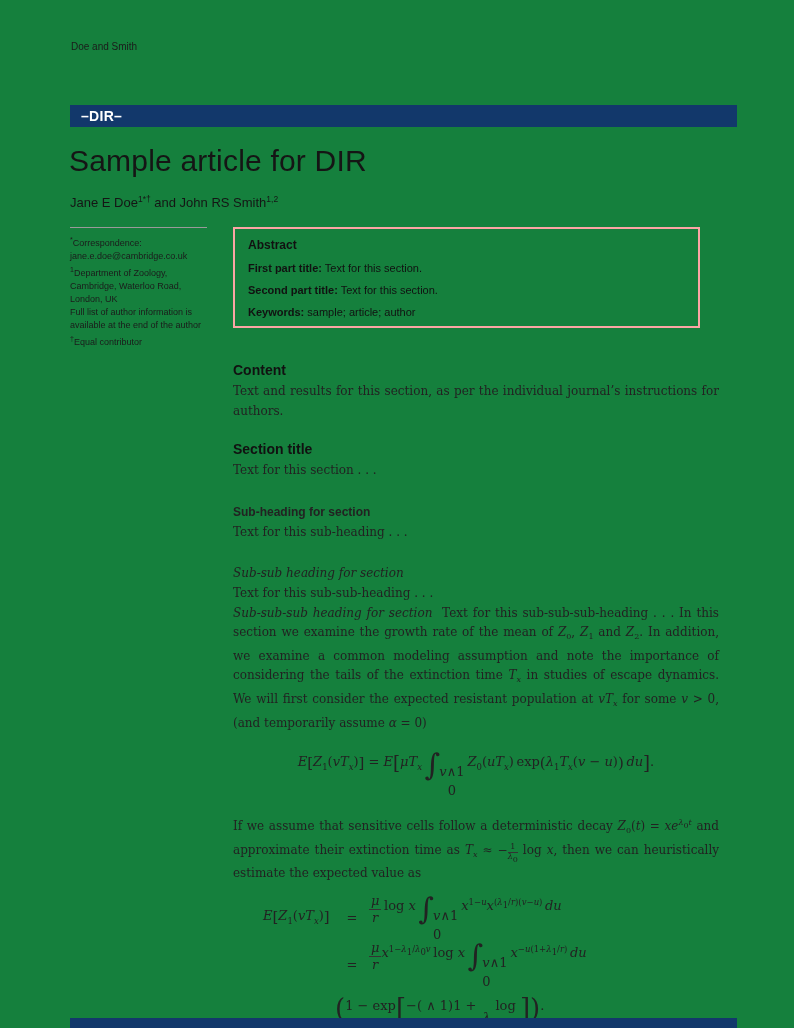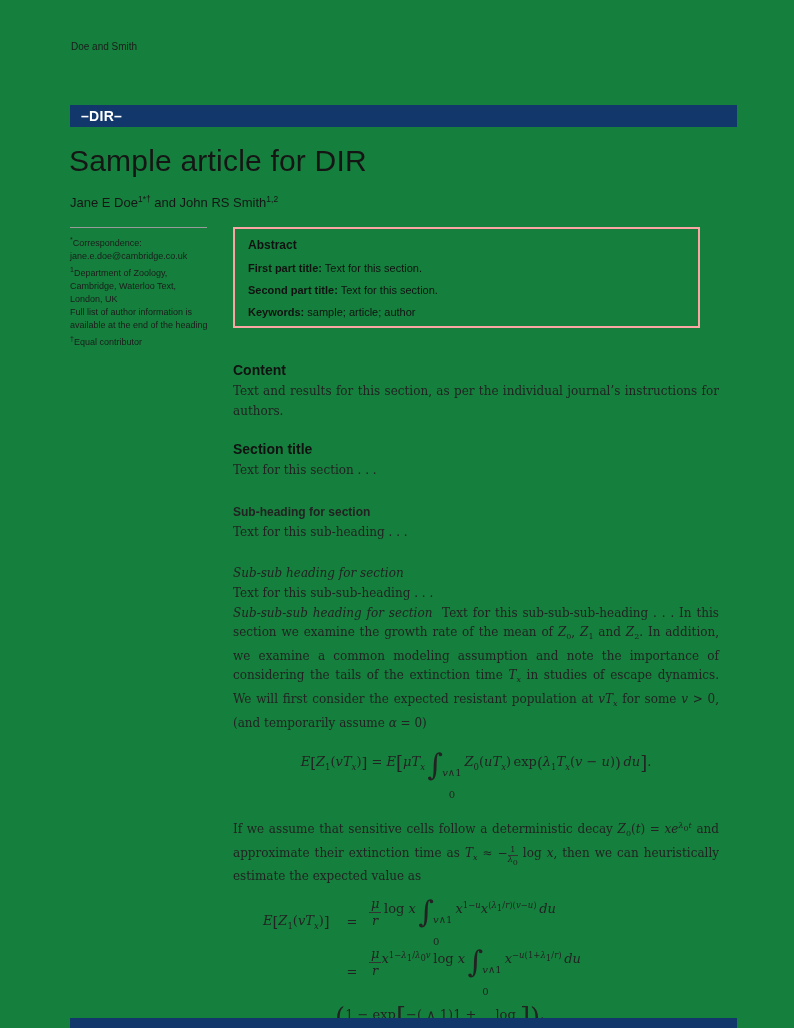--- a/index.html
+++ b/index.html
@@ -46,21 +46,21 @@
   .eq{font-family:"DejaVu Serif",serif;font-size:13px;color:#222;}
   .eq sup{font-size:8.5px;} .eq sub{font-size:8.5px;}
   .eq .frac{display:inline-block;text-align:center;vertical-align:-0.95em;line-height:1.1;}
   .eq .frac .num{display:block;border-bottom:1px solid #333;padding:0 2px 1px;}
   .eq .frac .den{display:block;padding-top:1px;}
   .serif-p .frac.sm{display:inline-block;text-align:center;vertical-align:-5px;line-height:1.05;font-size:8px;}
   .serif-p .frac.sm .num{display:block;border-bottom:1px solid #333;padding:0 1px;}
   .serif-p .frac.sm .den{display:block;}
   .eq .int{font-style:normal;font-size:30px;vertical-align:-9px;line-height:1;}
   .eq .lims{display:inline-flex;flex-direction:column;justify-content:space-between;height:32px;
-            font-size:10px;vertical-align:-10px;line-height:1;margin-left:-1px;margin-right:3px;}
+            font-size:13px;vertical-align:-10px;line-height:1;margin-left:-1px;margin-right:3px;}
   .eq .b0{font-style:normal;font-size:15px;vertical-align:-2px;}
   .eq .b1{font-style:normal;font-size:18px;vertical-align:-3px;}
   .eq .b2{font-style:normal;font-size:26px;vertical-align:-7px;}
   .eq-display{margin-top:16px;margin-bottom:16px;text-align:center;min-height:44px;
               display:flex;align-items:center;justify-content:center;}
   .eqalign{position:relative;margin-top:10px;}
   .eqrow{display:flex;align-items:center;min-height:44px;}
   .eqrow .lhs{width:72px;margin-left:30px;}
   .eqrow .rel{width:34px;text-align:center;}
   .eqrow .rhs{flex:0 0 auto;}
@@ -79,24 +79,24 @@
   </div>
 
   <h1 class="title">Sample article for DIR</h1>
   <div class="authors">Jane E Doe<sup>1*†</sup> and John RS Smith<sup>1,2</sup></div>
 
   <div class="side-rule"></div>
   <div class="sidebar">
     <div class="line"><sup>*</sup>Correspondence:</div>
     <div class="line">jane.e.doe@cambridge.co.uk</div>
     <div class="line"><sup>1</sup>Department of Zoology,</div>
-    <div class="line">Cambridge, Waterloo Text,</div>
+    <div class="line">Cambridge, Waterloo Road,</div>
     <div class="line">London, UK</div>
     <div class="line">Full list of author information is</div>
-    <div class="line">available at the end of the heading</div>
+    <div class="line">available at the end of the author</div>
     <div class="line"><sup>†</sup>Equal contributor</div>
   </div>
 
   <div class="abstract">
     <div class="abs-heading">Abstract</div>
     <div class="abs-item"><b>First part title:</b><span> Text for this section.</span></div>
     <div class="abs-item"><b>Second part title:</b><span> Text for this section.</span></div>
     <div class="abs-item"><b>Keywords:</b><span> sample; article; author</span></div>
   </div>
 

